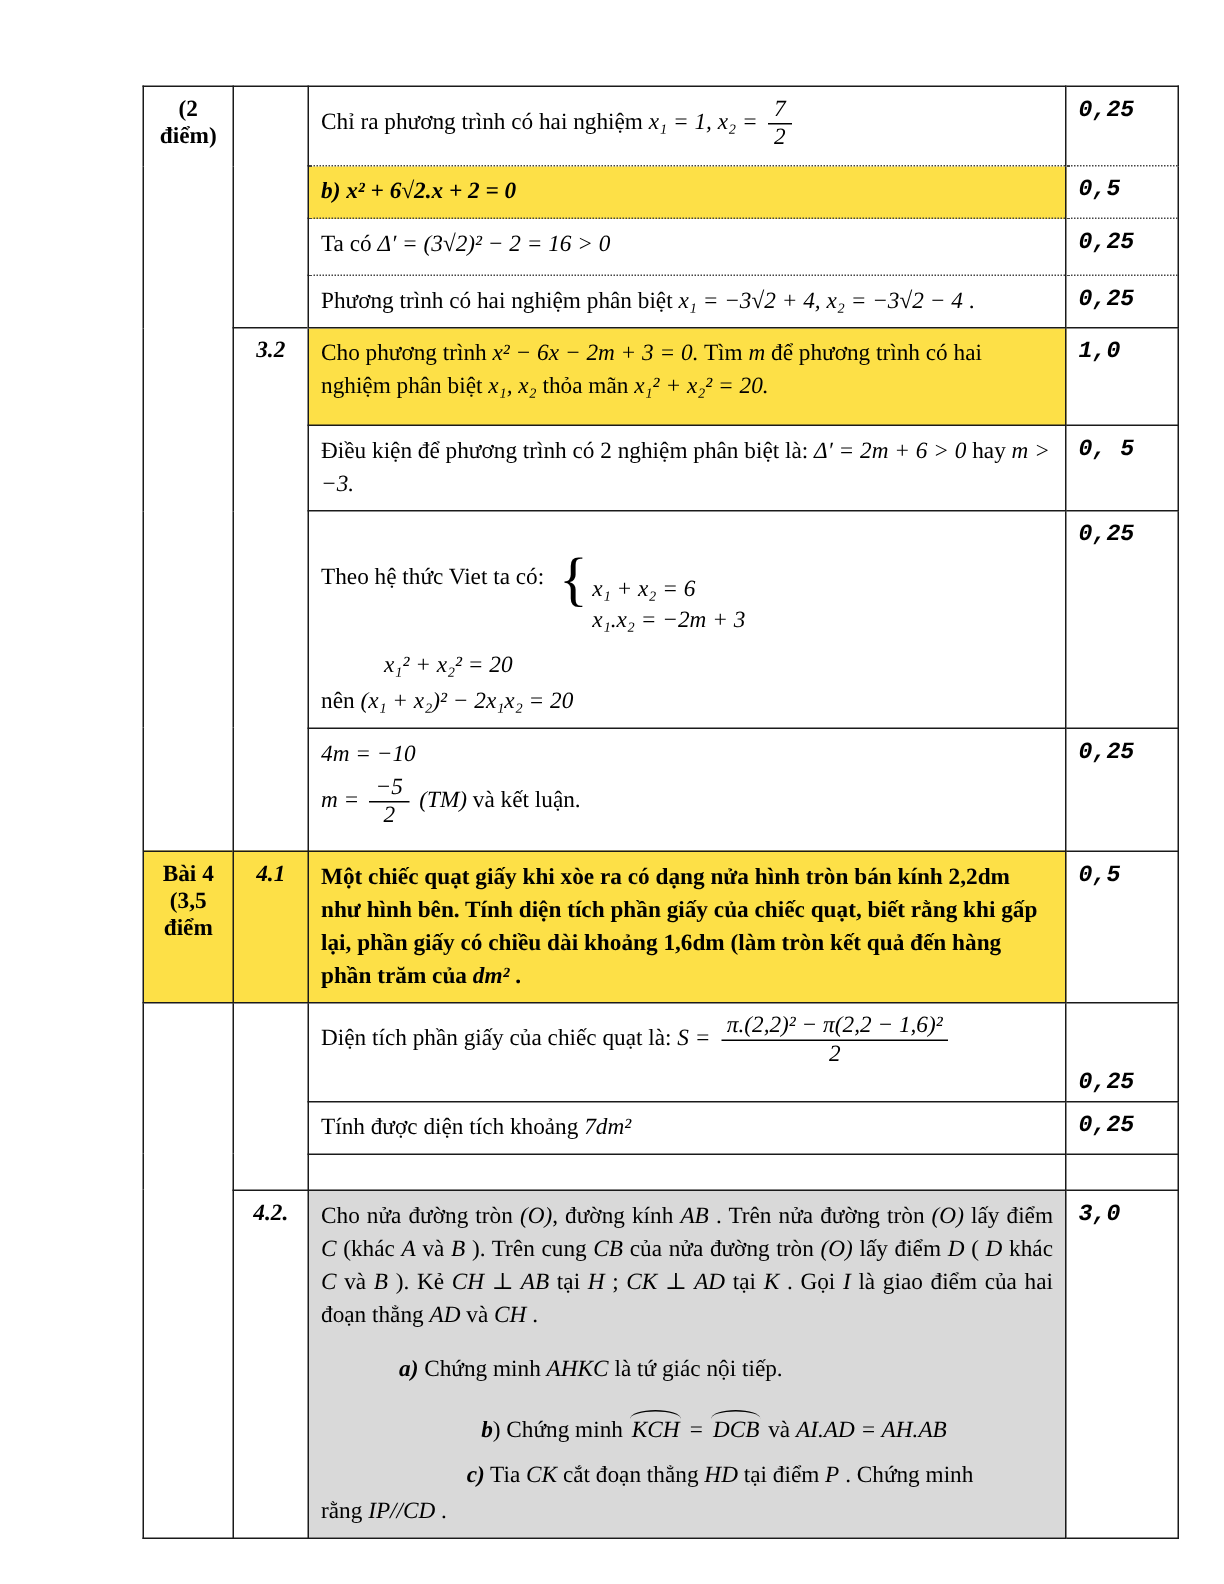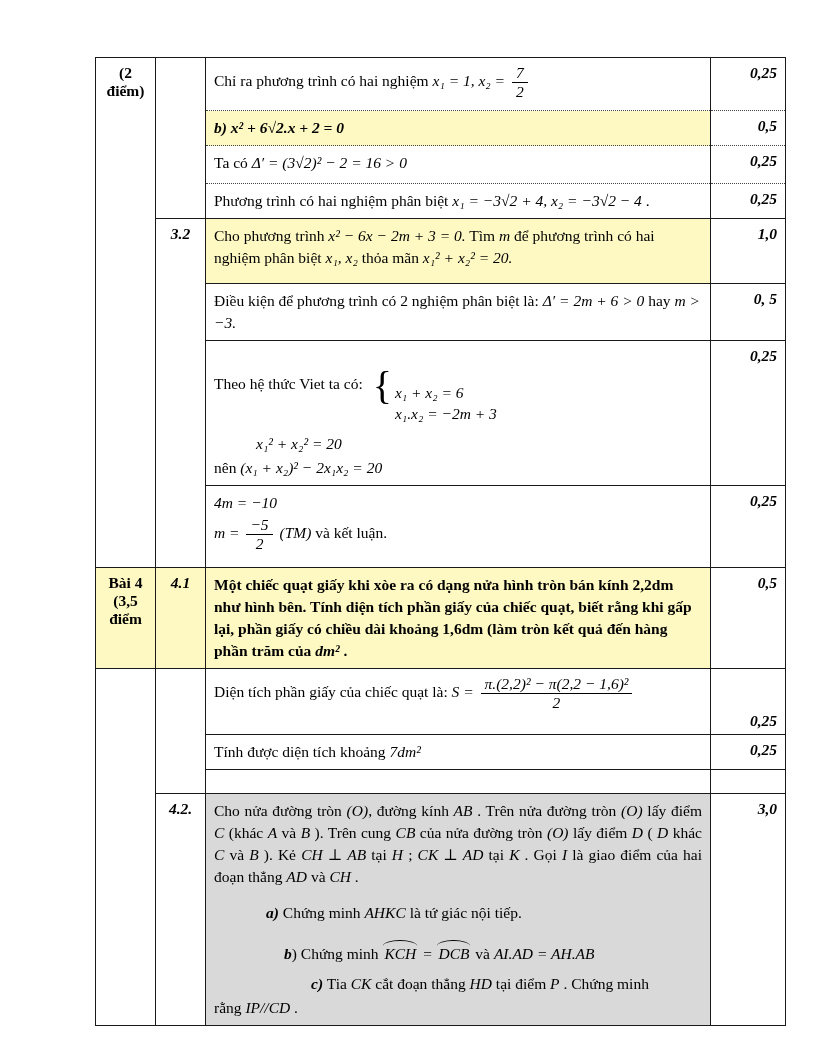--- a/index.html
+++ b/index.html
@@ -14,34 +14,34 @@
     border-collapse:collapse;table-layout:fixed;
     border:1.5px solid #111;
   }
   td{border:1px solid #1a1a1a;vertical-align:top;padding:4px 8px;word-wrap:break-word;}
   
   tr.dB > td{border-bottom:1px dotted #444;}
   tr.dT > td{border-top:1px dotted #444;}
 
   .c1{text-align:center;font-weight:bold;white-space:pre-line;padding:6px 2px;}
   .c2{text-align:center;font-weight:bold;font-style:italic;padding:6px 2px;}
-  .pts{text-align:right;font-weight:bold;font-style:italic;padding-top:6px;}
+  .pts{text-align:left;font-weight:bold;font-style:italic;padding-top:6px;font-family:Liberation Mono, monospace;}
   .pts.pb{vertical-align:bottom;padding-bottom:4px;}
-  .hl{background:#fef9c3;}
+  .hl{background:#fde047;}
   .grey{background:#d9d9d9;}
 
   .line{margin:2px 0;line-height:1.42;}
   .m{font-style:italic;}
   .b{font-weight:bold;}
   .bi{font-weight:bold;font-style:italic;}
   .bm{font-weight:bold;font-style:italic;}
   .just{text-align:justify;}
   .ind1{margin-left:42px;margin-top:8px;}
   .la{margin-left:52px;margin-top:14px;}
-  .lb{margin-left:70px;margin-top:16px;}
+  .lb{margin-left:36px;margin-top:16px;text-align:center;}
   .lc{margin-left:44px;margin-top:8px;text-align:center;}
 
   .frac{display:inline-flex;flex-direction:column;align-items:center;vertical-align:middle;margin:0 3px;}
   .frac .fr-num{line-height:1.15;padding:0 4px;border-bottom:1px solid #000;}
   .frac .fr-den{line-height:1.15;padding:0 4px;}
 
   .sys{display:inline-flex;align-items:center;vertical-align:middle;margin-left:6px;}
   .sys .brace{font-size:40px;line-height:.85;font-style:normal;font-weight:400;margin-right:3px;}
   .sys .syscol{display:flex;flex-direction:column;margin-top:36px;}
   .sys .sysrow{line-height:1.35;}

